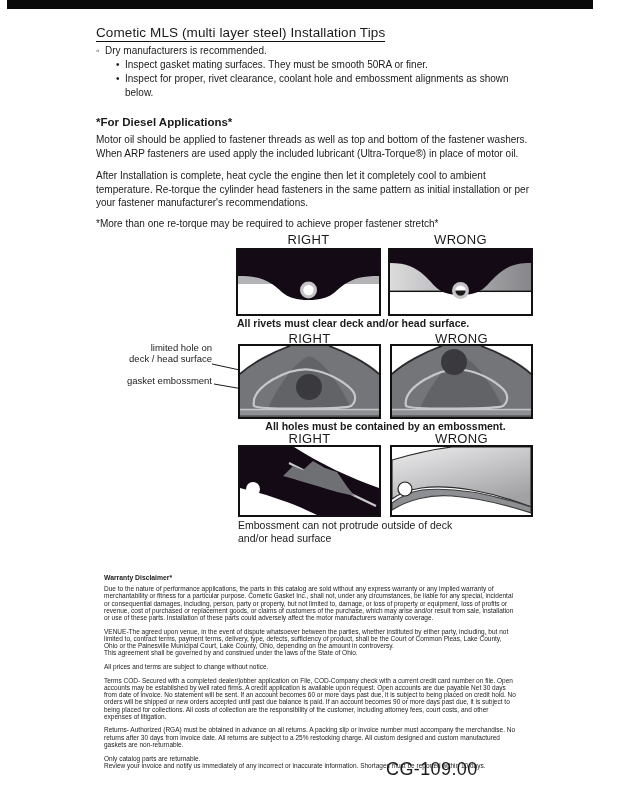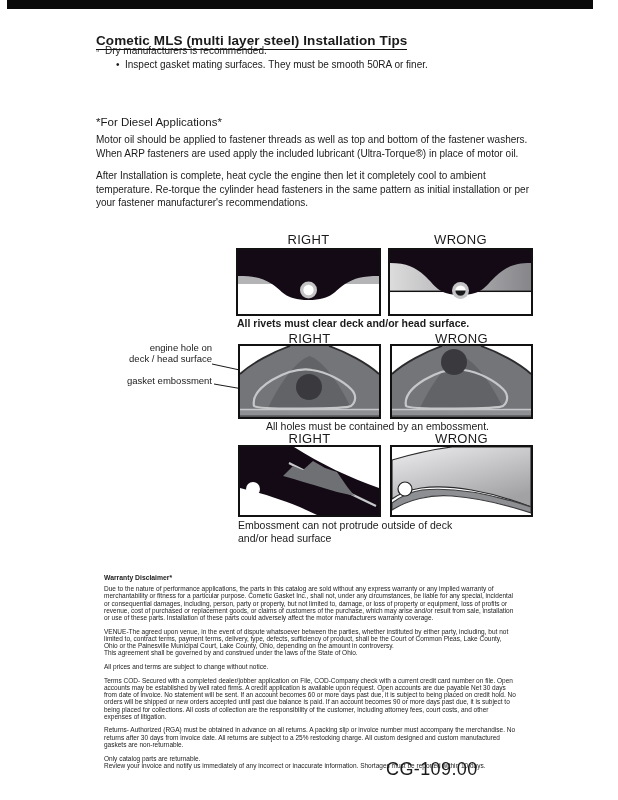--- a/index.html
+++ b/index.html
@@ -3,29 +3,29 @@
 <meta charset="utf-8">
 <style>
   html,body{margin:0;padding:0;background:#e8e8e8;}
   .page{
     position:relative;width:618px;height:800px;background:#ffffff;
     font-family:"Liberation Sans",sans-serif;color:#1a1a1a;overflow:hidden;
     margin:0 auto;
   }
   .topbar{position:absolute;left:7px;top:0;width:586px;height:9px;background:#0a0a0a;}
   .title{
-    position:absolute;left:96px;top:25px;font-size:13.5px;font-weight:bold;
-    border-bottom:1.5px solid #111;padding-bottom:1px;letter-spacing:.1px;white-space:nowrap;margin-top:8px;
+    position:absolute;left:96px;top:25px;font-size:13.5px;font-weight:normal;
+    border-bottom:1.5px solid #111;padding-bottom:1px;letter-spacing:.1px;white-space:nowrap;
   }
   .tips{position:absolute;left:96px;top:44px;font-size:10px;line-height:14px;width:440px;}
   .tips .b{position:relative;padding-left:9px;}
   .tips .b::before{content:"◦";position:absolute;left:0;top:0;}
   .tips .sb{position:relative;padding-left:9px;margin-left:20px;}
   .tips .sb::before{content:"•";position:absolute;left:0;top:0;}
-  .diesel-h{position:absolute;left:96px;top:116px;font-size:11.5px;font-weight:normal;}
+  .diesel-h{position:absolute;left:96px;top:116px;font-size:11.5px;font-weight:bold;}
   .para{position:absolute;left:96px;width:436px;font-size:10px;line-height:13.5px;}
   .p1{top:133px;} .p2{top:169px;} .p3{top:217px;}
   .dlabel{position:absolute;font-size:13px;text-align:center;letter-spacing:.3px;}
   .dbox{position:absolute;border:2px solid #111;background:#fff;line-height:0;}
   .caption{position:absolute;font-size:10.5px;line-height:13px;}
   .sidelabel{position:absolute;left:92px;width:120px;text-align:right;font-size:9.5px;line-height:11px;}
   .legal{position:absolute;left:104px;top:574px;width:412px;font-size:6.5px;line-height:7.2px;color:#222;}
   .legal h4{margin:0 0 4px 0;font-size:6.8px;}
   .legal p{margin:0 0 6.5px 0;white-space:pre-line;}
   .code{position:absolute;left:386px;top:759px;font-size:18px;letter-spacing:.4px;}
@@ -36,25 +36,27 @@
 
 <div class="page">
 
   <div class="topbar"></div>
 
   <div class="title">Cometic MLS (multi layer steel) Installation Tips</div>
 
   <div class="tips">
     <div class="b">Dry manufacturers is recommended.</div>
     <div class="sb">Inspect gasket mating surfaces.  They must be smooth 50RA or finer.</div>
+    <div class="sb">Inspect for proper, rivet clearance, coolant hole and embossment alignments as shown below.</div>
   </div>
 
   <div class="diesel-h">*For Diesel Applications*</div>
   <div class="para p2">After Installation is complete, heat cycle the engine then let it completely cool to ambient temperature. Re-torque the cylinder head fasteners in the same pattern as initial installation or per your fastener manufacturer's recommendations.</div>
   <div class="para p1">Motor oil should be applied to fastener threads as well as top and bottom of the fastener washers. When ARP fasteners are used apply the included lubricant (Ultra-Torque®) in place of motor oil.</div>
+  <div class="para p3">*More than one re-torque may be required to achieve proper fastener stretch*</div>
 
   <div class="dlabel" style="left:236px;top:232px;width:145px;">RIGHT</div>
   <div class="dlabel" style="left:388px;top:232px;width:145px;">WRONG</div>
 
   <div class="dbox" style="left:236px;top:248px;width:141px;height:64px;">
     <svg width="141" height="64" viewBox="0 0 141 64">
       <rect width="141" height="64" fill="#ffffff"></rect>
       <rect x="0" y="26" width="141" height="8" fill="#b4b4b6"></rect>
       <rect x="0" y="34" width="141" height="30" fill="#ffffff"></rect>
       <path d="M0,0 H141 V26 C124,26 117,28 107,34 C97,40 95,50 70.5,50 C46,50 44,40 34,34 C24,28 17,26 0,26 Z" fill="#130a15"></path>
@@ -81,21 +83,21 @@
       <path d="M65.3,40.6 A5.2,5.2 0 0 0 75.7,40.6 Z" fill="#1a1a1d"></path>
     </svg>
   </div>
 
   <div class="caption" style="left:237px;top:317px;font-weight:bold;">All rivets must clear deck and/or head surface.</div>
 
   <div class="dlabel" style="left:238px;top:331px;width:143px;">RIGHT</div>
   <div class="dlabel" style="left:390px;top:331px;width:143px;">WRONG</div>
 
   <div class="sidelabel" style="top:342px;">
-    <div>engine hole on</div>
+    <div>limited hole on</div>
     <div>deck / head surface</div>
   </div>
   <div class="sidelabel" style="top:375px;">gasket embossment</div>
 
   <svg style="position:absolute;left:92px;top:340px;" width="220" height="70" viewBox="0 0 220 70">
     <line x1="120" y1="24" x2="203" y2="42" stroke="#1a1a1a" stroke-width="1"></line>
     <line x1="122" y1="44" x2="168" y2="52" stroke="#1a1a1a" stroke-width="1"></line>
   </svg>
 
   <div class="dbox" style="left:238px;top:344px;width:139px;height:71px;">
@@ -123,21 +125,21 @@
       <path d="M139,0 H89 C106,6 127,17 139,28 Z" fill="#ffffff"></path>
       <path d="M89,0 C106,6 127,17 139,28" fill="none" stroke="#2b2b2e" stroke-width="1.8"></path>
       <rect x="0" y="63.5" width="139" height="7.5" fill="#8f9093"></rect>
       <line x1="0" y1="63.5" x2="139" y2="63.5" stroke="#c6c7c9" stroke-width="1.4"></line>
       <rect x="0" y="69.3" width="139" height="1.7" fill="#55565a"></rect>
       <path d="M14,60 C12,50 19,42 32,34 C46,26 60,22 72,24 C87,26 103,35 111,43 C117,49 116,56 111,60 C107,63 19,64 14,60 Z" fill="none" stroke="#c6c7c9" stroke-width="2.2"></path>
       <circle cx="62" cy="16" r="13" fill="#3a3a3e"></circle>
     </svg>
   </div>
 
-  <div class="caption" style="left:230px;top:420px;width:295px;text-align:center;">All holes must be contained by an embossment.</div>
+  <div class="caption" style="left:238px;top:420px;width:295px;text-align:center;font-weight:bold;">All holes must be contained by an embossment.</div>
 
   <div class="dlabel" style="left:238px;top:431px;width:143px;">RIGHT</div>
   <div class="dlabel" style="left:390px;top:431px;width:143px;">WRONG</div>
 
   <div class="dbox" style="left:238px;top:445px;width:139px;height:68px;">
     <svg width="139" height="68" viewBox="0 0 139 68">
       <rect width="139" height="68" fill="#ffffff"></rect>
       <path d="M0,0 H54 C81,17 110,31 139,41 V68 H77 C51,55 21,46 0,41 Z" fill="#130a15"></path>
       <path d="M49,16 C77,30 106,45 136,59" fill="none" stroke="#c8c9cb" stroke-width="2.2"></path>
       <path d="M43,29 L53,19 L63,23 L73,14 L85,21 L97,25 C102,32 108,42 115,49 L97,45 C77,39 57,33 43,29 Z" fill="#6f7073"></path>

